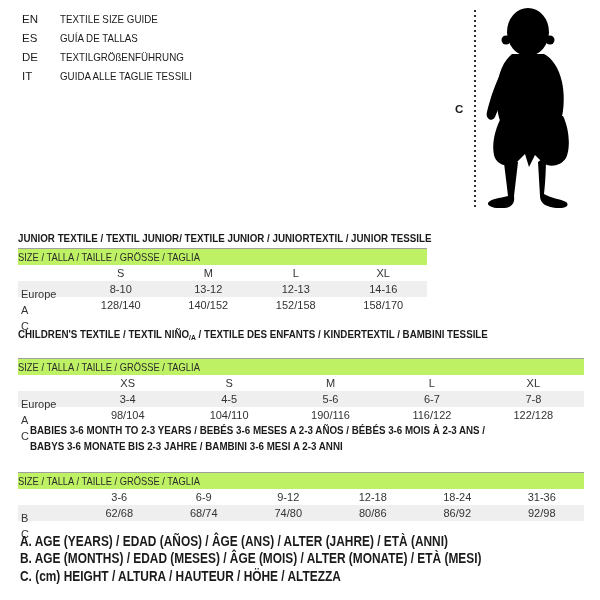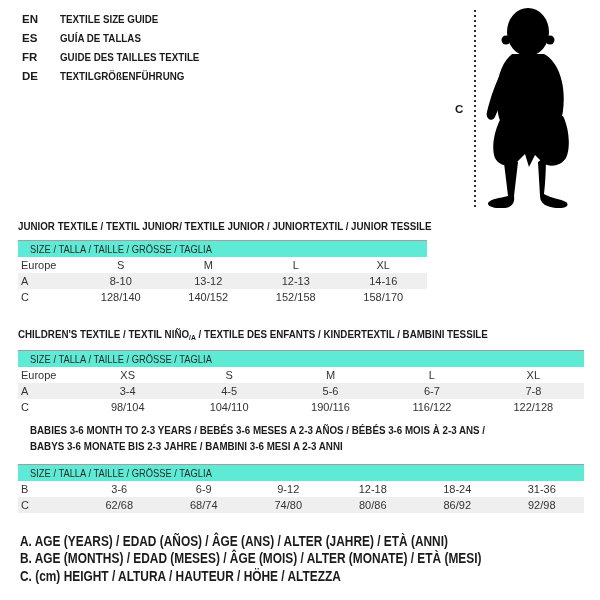--- a/index.html
+++ b/index.html
@@ -4,78 +4,78 @@
 <style>
   html,body{margin:0;padding:0;}
   body{
     width:600px;height:600px;position:relative;background:#ffffff;
     font-family:"Liberation Sans", sans-serif;color:#1a1a1a;overflow:hidden;
     -webkit-font-smoothing:antialiased;
   }
   .abs{position:absolute;}
   .cnd{display:inline-block;transform:scaleX(0.85);transform-origin:0 50%;white-space:nowrap;}
   
-  .lang-block{left:22px;top:10px;font-size:11.5px;font-weight:bold;line-height:19px;}
+  .lang-block{left:22px;top:10px;font-size:11.5px;font-weight:normal;line-height:19px;}
   .lang-row{display:flex;}
   .lang-code{width:38px;}
   
   .dotline{left:474px;top:10px;width:2px;height:198px;
     background:repeating-linear-gradient(to bottom,#2e2e2e 0px,#2e2e2e 2px,transparent 2px,transparent 5px);}
   .c-label{left:455px;top:103px;font-size:11.5px;font-weight:bold;}
   .baby-svg{left:482px;top:4px;}
   
   .sec-title{font-size:11.5px;font-weight:bold;line-height:16px;white-space:nowrap;}
   .sub{font-size:8px;vertical-align:-2px;}
   
-  .size-bar{background:#5eead4;border-top:1px solid #9f9f9f;height:16px;line-height:16px;
-    font-size:11px;color:#2b2b2b;padding-left:12px;overflow:hidden;}
+  .size-bar{background:#bef264;border-top:1px solid #9f9f9f;height:16px;line-height:16px;
+    font-size:11px;color:#2b2b2b;padding-left:0;overflow:hidden;margin-top:8px;}
   .trow{display:flex;height:16px;line-height:16px;font-size:11px;color:#333333;}
   .trow.alt{background:#efefef;}
-  .tlabel{width:56px;padding-left:3px;text-align:left;}
+  .tlabel{width:56px;padding-left:3px;text-align:left;margin-top:21px;}
   .tcell{flex:1;text-align:center;}
   
   .notes{left:20px;top:533px;font-size:14px;font-weight:bold;line-height:17.3px;}
 </style>
 </head>
 <body>
 
 <div class="abs lang-block">
   <div class="lang-row">
     <span class="lang-code">EN</span>
     <span class="cnd">TEXTILE SIZE GUIDE</span>
   </div>
   <div class="lang-row">
     <span class="lang-code">ES</span>
     <span class="cnd">GUÍA DE TALLAS</span>
   </div>
   <div class="lang-row">
-    <span class="lang-code">FR</span>
-    <span class="cnd">GUIDE DES TAILLES TEXTILE</span>
+    <span class="lang-code">DE</span>
+    <span class="cnd">TEXTILGRÖßENFÜHRUNG</span>
   </div>
   <div class="lang-row">
-    <span class="lang-code">DE</span>
-    <span class="cnd">TEXTILGRÖßENFÜHRUNG</span>
+    <span class="lang-code">IT</span>
+    <span class="cnd">GUIDA ALLE TAGLIE TESSILI</span>
   </div>
 </div>
 
 <div class="abs dotline"></div>
 <div class="abs c-label">C</div>
 <svg class="abs baby-svg" width="112" height="204" viewBox="0 0 112 204" fill="#000000" xmlns="http://www.w3.org/2000/svg">
   <ellipse cx="46" cy="28" rx="21" ry="24"></ellipse>
   <circle cx="24" cy="36" r="4.5"></circle>
   <circle cx="68" cy="36" r="4.5"></circle>
   <path d="M30 50 C18 60 14 78 15 96 C15 108 17 116 20 120 L78 120 C82 108 83 92 80 78 C77 64 70 54 62 50 Z"></path>
   <path d="M28 56 C18 66 10 88 5 108 C3 114 10 119 13 113 C20 96 26 82 33 70 Z"></path>
   <path d="M62 56 C72 64 79 80 80 96 C80 106 77 114 71 117 C66 118 64 113 66 108 C70 94 68 80 60 68 Z"></path>
   <path d="M20 112 C12 126 9 144 13 154 C17 162 28 164 35 158 L43 150 L47 163 L53 151 L61 159 C68 164 79 162 84 154 C89 143 87 124 81 112 Z"></path>
   <path d="M21 150 C23 168 25 182 26 192 C18 194 8 195 6 199 C5 203 14 205 23 204 C30 203 33 199 32 192 L36 158 Z"></path>
   <path d="M64 152 C64 168 63 182 62 190 C68 194 79 195 84 198 C88 201 84 205 74 204 C65 203 58 200 58 192 L56 158 Z"></path>
 </svg>
 
-<div class="abs sec-title" style="left:18px;top:218px;text-align:right;">
+<div class="abs sec-title" style="left:18px;top:230px;text-align:right;">
   <span class="cnd">JUNIOR TEXTILE / TEXTIL JUNIOR/ TEXTILE JUNIOR / JUNIORTEXTIL / JUNIOR TESSILE</span>
 </div>
 <div class="abs" style="left:18px;top:240px;width:409px;">
   <div class="size-bar">
     <span class="cnd">SIZE / TALLA / TAILLE / GRÖSSE / TAGLIA</span>
   </div>
   <div class="trow">
     <span class="tlabel">Europe</span>
     <span class="tcell">S</span>
     <span class="tcell">M</span>

